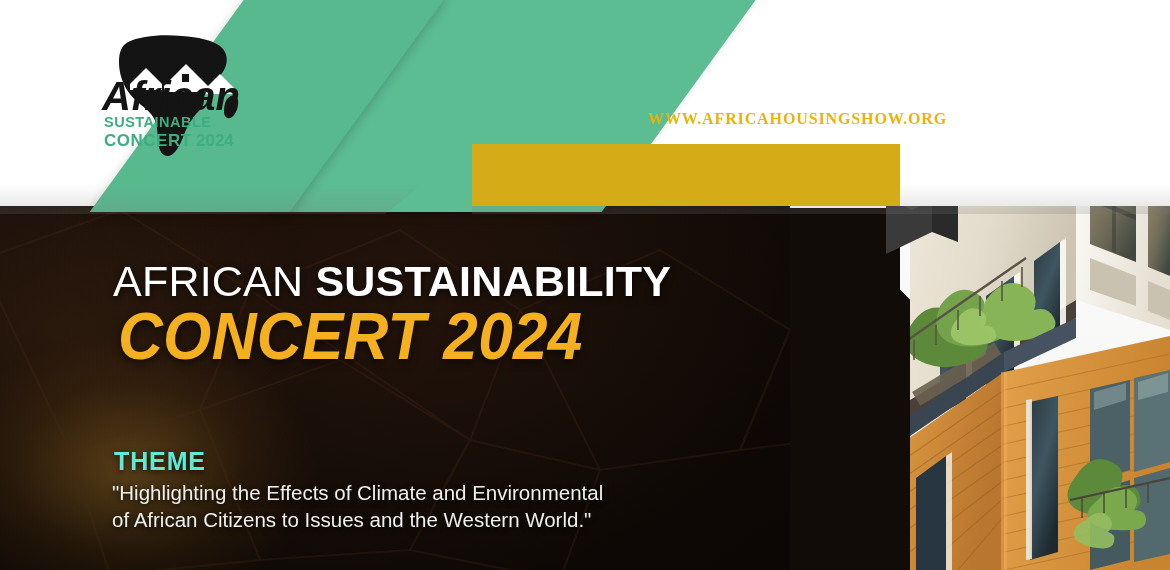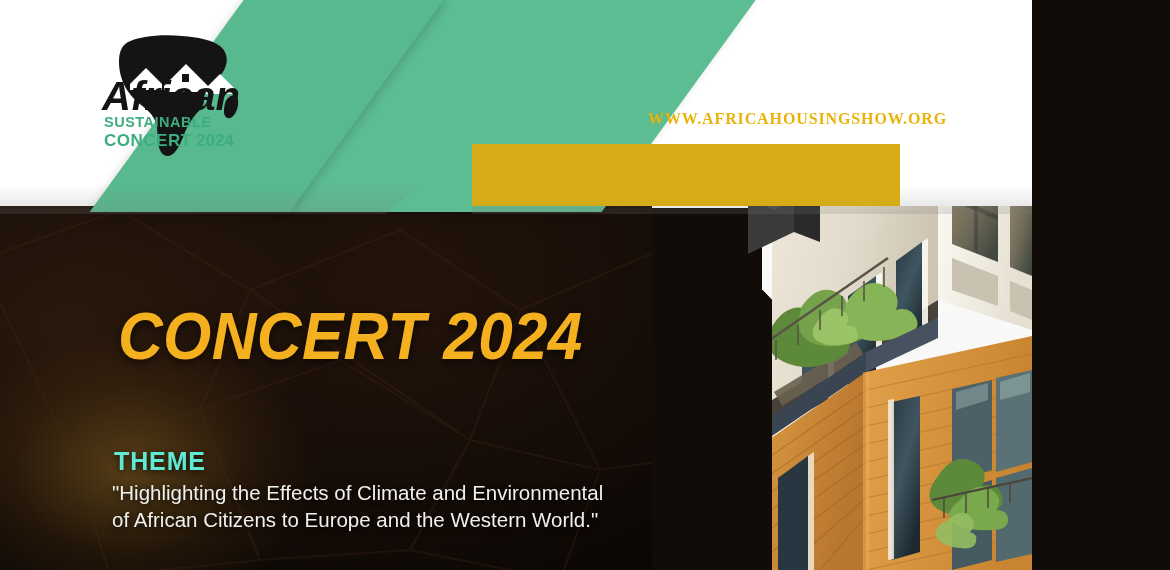--- a/index.html
+++ b/index.html
@@ -4,21 +4,21 @@
 <style>
   * { margin:0; padding:0; box-sizing:border-box; }
   html,body { width:1170px; height:570px; overflow:hidden; }
   body {
     font-family:"Liberation Sans", sans-serif;
     background:#120c08;
   }
 
   #banner {
     position:relative;
-    width:1032px; height:570px;
+    width:1170px; height:570px;
     overflow:hidden;
     background:#120c08;
   }
 
   
   .stage-dark {
     position:absolute; inset:0;
     background:
       radial-gradient(ellipse 260px 190px at 130px 470px, rgba(226,168,58,.30) 0%, rgba(150,100,25,.12) 45%, rgba(0,0,0,0) 72%),
       radial-gradient(ellipse 360px 300px at 60px 330px, rgba(120,70,30,.20) 0%, rgba(0,0,0,0) 70%),
@@ -366,22 +366,25 @@
       <text x="4" y="103" font-family="Liberation Sans, sans-serif" font-size="14.5" font-weight="700" letter-spacing="0.5" fill="#3cae7f">SUSTAINABLE</text>
 
       <text x="4" y="122" font-family="Liberation Sans, sans-serif" font-size="17" font-weight="700" letter-spacing="0.5" fill="#3cae7f">CONCERT</text>
 
       <text x="96" y="122" font-family="Liberation Sans, sans-serif" font-size="17" font-weight="700" fill="#3cae7f">2024</text>
     </svg>
   </div>
 
   <div class="site-url">WWW.AFRICAHOUSINGSHOW.ORG</div>
 
+  <div class="headline-1">
+    <span class="light">AFRICAN </span><span class="heavy">SUSTAINABILITY</span>
+  </div>
 
   <div class="headline-2">CONCERT 2024</div>
 
   <div class="theme-label">THEME</div>
   <div class="theme-body">
     <span class="ln">"Highlighting the Effects of Climate and Environmental</span>
-    <span class="ln">of African Citizens to Europe and the Western World."</span>
+    <span class="ln">of African Citizens to Issues and the Western World."</span>
   </div>
 
 </div>
 
 </body></html>

